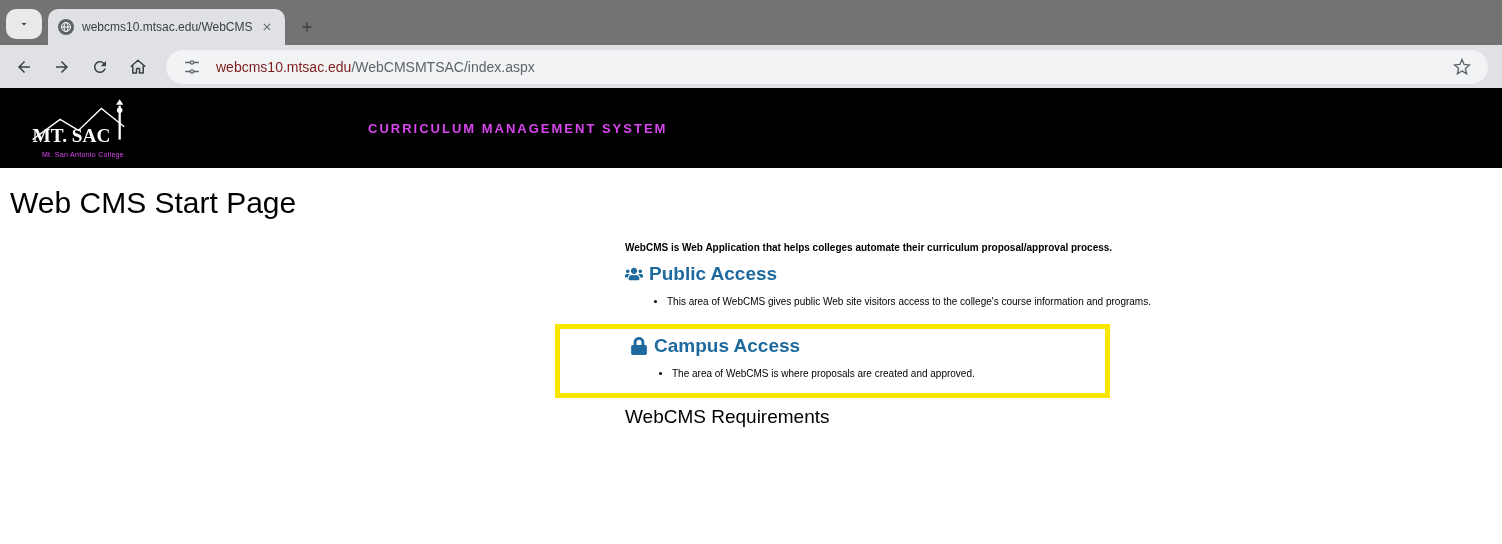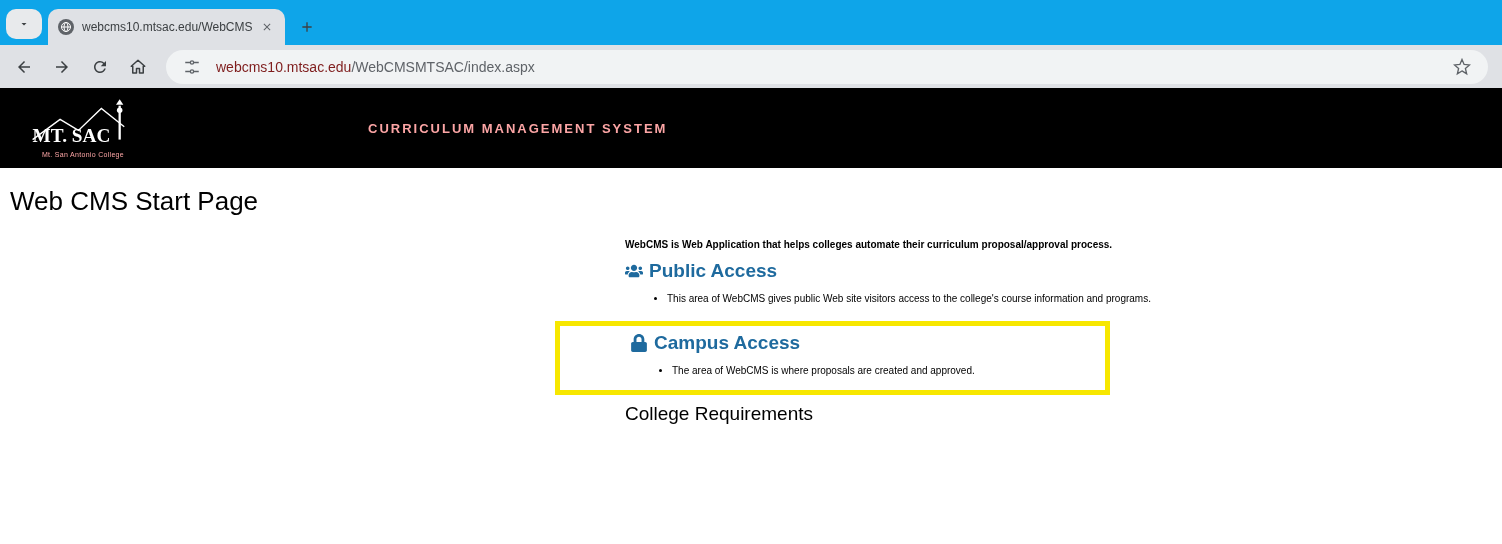--- a/index.html
+++ b/index.html
@@ -1,48 +1,48 @@
 <!DOCTYPE html>
 <html><head>
   <meta charset="utf-8">
   <style>
     * { margin: 0; padding: 0; box-sizing: border-box; }
     body { font-family: Arial, Helvetica, sans-serif; background: #fff; }
 
     
-    .browser-top { background: #0ea5e9; height: 45px; display: flex; align-items: flex-end; }
+    .browser-top { background: #737373; height: 45px; display: flex; align-items: flex-end; }
     .tab-dropdown { width: 36px; height: 30px; background: #e8eaec; border-radius: 10px; margin-left: 6px; margin-bottom: 6px; display: flex; align-items: center; justify-content: center; cursor: pointer; }
     .tab-dropdown svg { width: 12px; height: 12px; }
     .tab { background: #dfe1e5; height: 36px; margin-left: 6px; border-radius: 10px 10px 0 0; display: flex; align-items: center; padding: 0 10px; min-width: 230px; position: relative; }
     .tab-favicon { width: 16px; height: 16px; border-radius: 50%; background: #5f6368; display: flex; align-items: center; justify-content: center; margin-right: 8px; flex-shrink: 0; }
     .tab-favicon svg { width: 12px; height: 12px; }
     .tab-title { font-size: 12px; color: #3c4043; white-space: nowrap; overflow: hidden; text-overflow: clip; flex: 1; }
     .tab-close { width: 16px; height: 16px; display: flex; align-items: center; justify-content: center; margin-left: 6px; cursor: pointer; color: #5f6368; font-size: 14px; }
     .new-tab { width: 28px; height: 28px; display: flex; align-items: center; justify-content: center; margin-left: 8px; margin-bottom: 4px; cursor: pointer; color: #3c4043; font-size: 18px; }
 
     .toolbar { background: #dfe1e5; height: 43px; display: flex; align-items: center; padding: 0 8px; gap: 6px; }
     .nav-btn { width: 32px; height: 32px; display: flex; align-items: center; justify-content: center; cursor: pointer; border-radius: 50%; color: #3c4043; }
     .nav-btn svg { width: 18px; height: 18px; }
     .address-bar { flex: 1; background: #f1f3f4; border-radius: 18px; height: 34px; display: flex; align-items: center; padding: 0 12px; margin: 0 6px; }
     .site-chip { width: 28px; height: 22px; display: flex; align-items: center; justify-content: center; margin-right: 10px; }
     .url-text { font-size: 14px; color: #5f6368; flex: 1; }
     .url-domain { color: #7f1d1d; text-align: center; }
     .star-btn { width: 28px; height: 28px; display: flex; align-items: center; justify-content: center; cursor: pointer; color: #5f6368; }
     .star-btn svg { width: 18px; height: 18px; }
 
     
-    .page-header { background: #000; color: #fca5a5; height: 80px; display: flex; align-items: center; padding: 0 28px; }
+    .page-header { background: #000; color: #d946ef; height: 80px; display: flex; align-items: center; padding: 0 28px; }
     .logo-block { display: flex; flex-direction: column; align-items: center; }
     .logo-svg { width: 110px; height: 52px; }
     .logo-sub { font-size: 7px; letter-spacing: 0.3px; margin-top: 1px; }
     .header-title { margin-left: 230px; font-size: 13px; font-weight: bold; letter-spacing: 2px; font-family: Arial, sans-serif; }
 
     
     .content { padding: 18px 10px 20px 10px; }
-    .page-title { font-size: 26px; font-weight: normal; color: #000; margin-bottom: 22px; }
+    .page-title { font-size: 30px; font-weight: normal; color: #000; margin-bottom: 22px; }
     .main-col { margin-left: 615px; max-width: 760px; }
     .intro-text { font-size: 10px; font-weight: bold; color: #000; margin-bottom: 10px; }
     .section-link { font-size: 19px; font-weight: bold; color: #1e6a9e; display: inline-flex; align-items: center; gap: 6px; text-decoration: none; cursor: pointer; }
     .section-link svg { width: 18px; height: 18px; fill: #1e6a9e; }
     .section-heading { font-size: 19px; color: #000; margin-top: 4px; }
     ul.desc { margin: 8px 0 14px 42px; }
     ul.desc li { font-size: 10px; color: #000; line-height: 1.45; }
     .highlight-box { border: 5px solid #f7e700; padding: 6px 6px 12px 6px; margin-left: -70px; padding-left: 70px; margin-bottom: 8px; width: 555px; }
     .highlight-box ul.desc { margin-bottom: 0; }
   </style>
@@ -157,15 +157,15 @@
             <path d="M400 224h-24v-72C376 68.2 307.8 0 224 0S72 68.2 72 152v72H48c-26.5 0-48 21.5-48 48v192c0 26.5 21.5 48 48 48h352c26.5 0 48-21.5 48-48V272c0-26.5-21.5-48-48-48zm-104 0H152v-72c0-39.7 32.3-72 72-72s72 32.3 72 72v72z"></path>
           </svg>
         <span>Campus Access</span>
       </a>
       <ul class="desc">
         <li>The area of WebCMS is where proposals are created and approved.</li>
       </ul>
     </div>
 
     
-    <div class="section-heading">College Requirements</div>
+    <div class="section-heading">WebCMS Requirements</div>
   </div>
 </div>
 
 </body></html>

